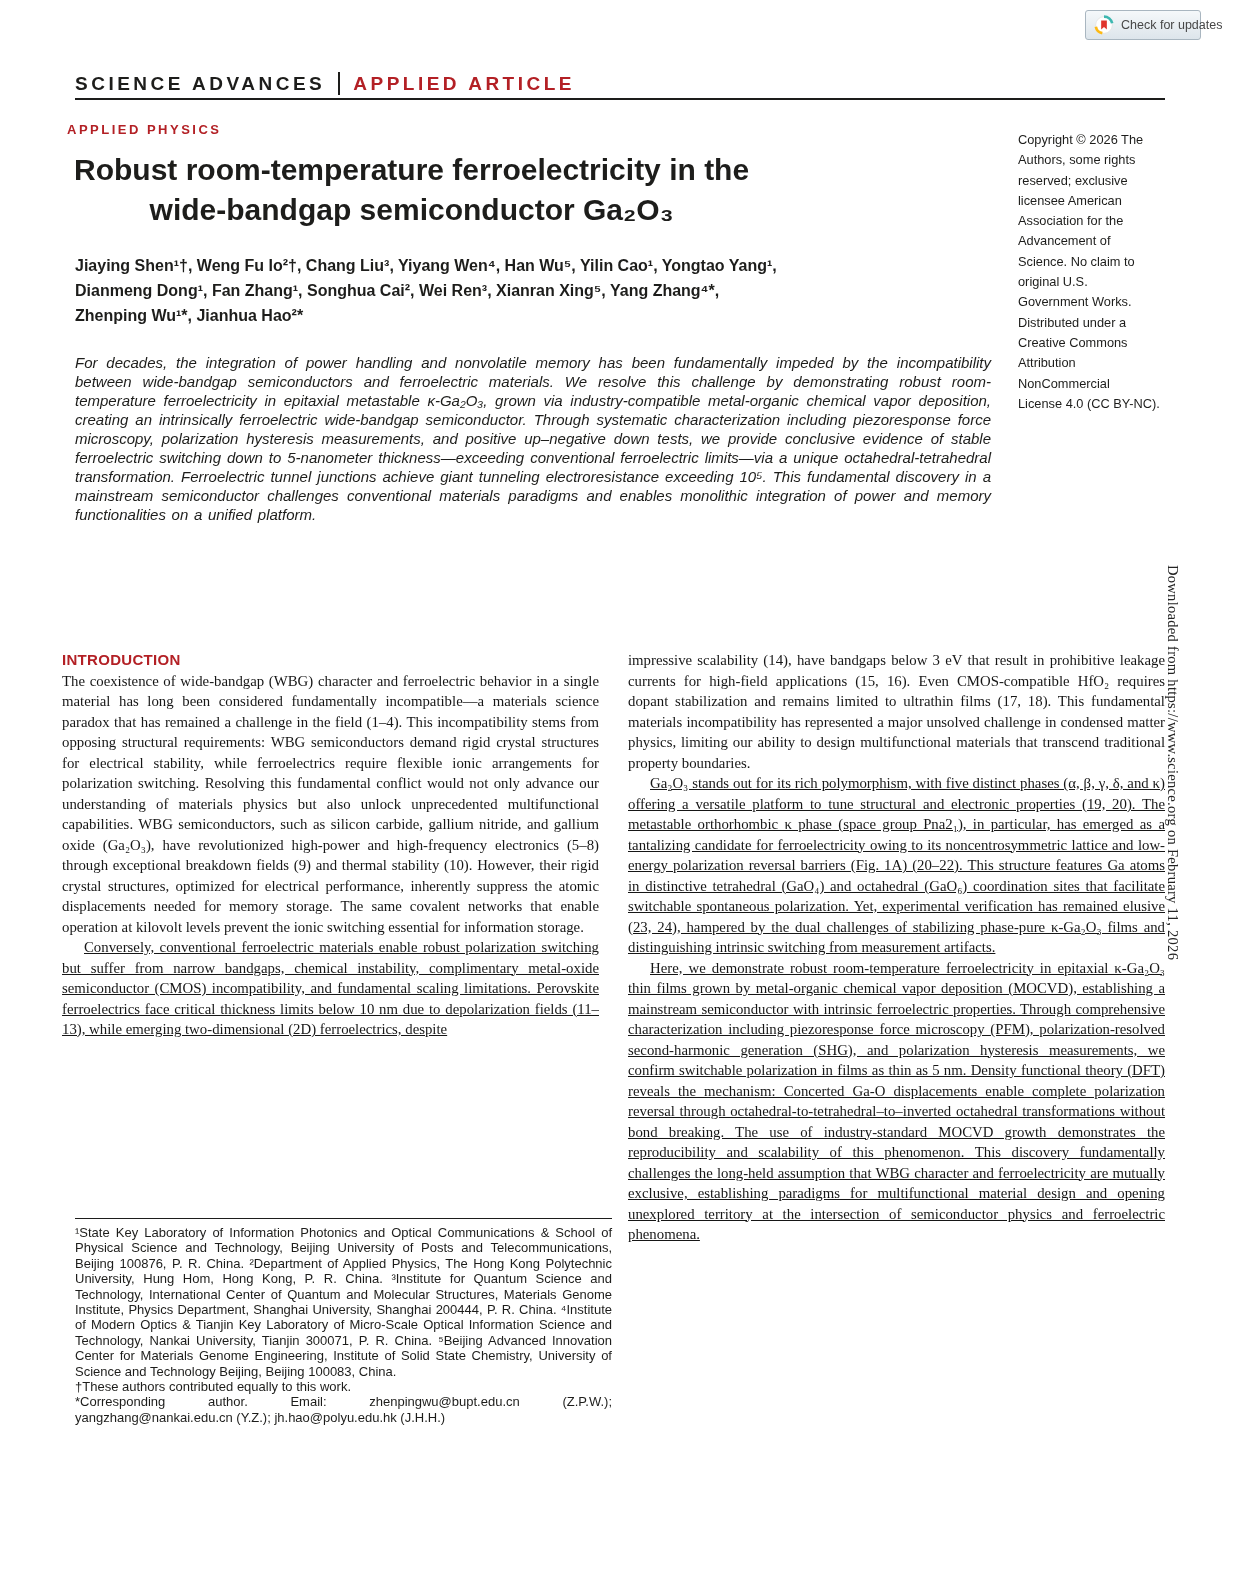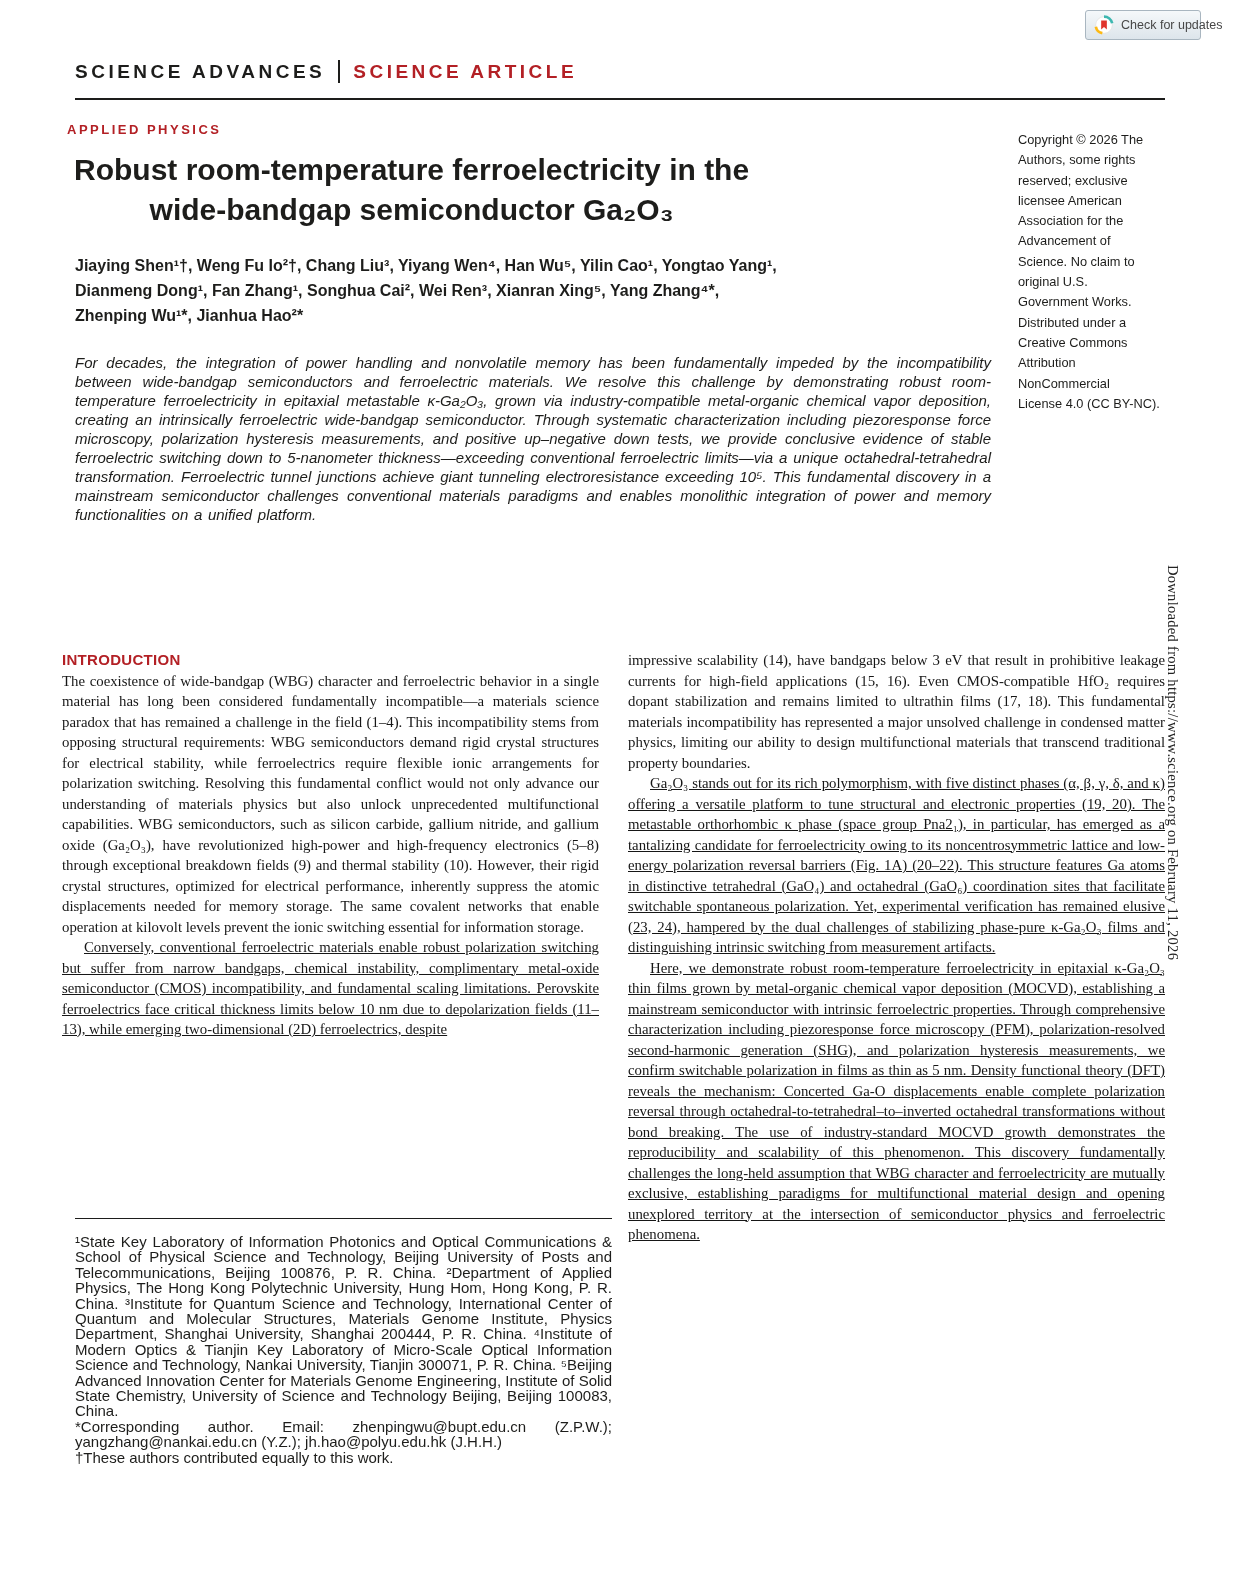--- a/index.html
+++ b/index.html
@@ -13,21 +13,21 @@
   .badge {
     position:absolute; left:1085px; top:10px; width:116px; height:30px;
     border:1px solid #a9b6c0; border-radius:3px;
     background:linear-gradient(#f5f8fa,#dde5eb);
     display:flex; align-items:center; gap:7px; padding:12px 8px; box-sizing:border-box;
     cursor:pointer;
   }
   .badge-label { font-size:12.5px; color:#474747; white-space:nowrap; }
 
   
-  .masthead { position:absolute; left:75px; top:60px; display:flex; align-items:center; gap:13px;text-align:center; }
+  .masthead { position:absolute; left:75px; top:72px; display:flex; align-items:center; gap:13px;text-align:center; }
   .masthead .journal { font-size:19px; font-weight:700; letter-spacing:3.5px; color:#1d1d1b; white-space:nowrap; }
   .masthead .divider { width:2px; height:23px; background:#1d1d1b; }
   .masthead .article-type { font-size:19px; font-weight:700; letter-spacing:3.5px; color:#b32025; white-space:nowrap; }
   .masthead-rule { position:absolute; left:75px; top:98px; width:1090px; height:2px; background:#1d1d1b; }
 
   
   .category { position:absolute; left:67px; top:122px; font-size:13px; font-weight:700; letter-spacing:2.5px; color:#b32025; }
   .title { position:absolute; left:74px; top:150px; font-size:30px; line-height:40px; font-weight:700; color:#1d1d1b; white-space:pre-line; }
   .authors { position:absolute; left:75px; top:253px; width:860px; font-size:16px; line-height:25px; font-weight:700; white-space:pre-line; color:#1d1d1b; }
   .abstract { position:absolute; left:75px; top:353px; width:916px; font-size:15px; line-height:19px; text-align:justify; word-spacing:1.5px; color:#1d1d1b;font-style:italic; }
@@ -52,22 +52,22 @@
   .column p.indent { text-indent:22px;text-decoration:underline; }
   .intro-heading {
     font-family:"Liberation Sans","DejaVu Sans",sans-serif;
     font-size:15px; font-weight:700; color:#b32025; letter-spacing:0.3px;
     margin:0 0 4px 0; text-align:left;
   }
 
   
   .footnotes {
     position:absolute; left:75px; top:1218px; width:537px;
-    border-top:1px solid #1d1d1b; padding-top:15px; box-sizing:border-box;
-    font-size:15px; line-height:15.4px; text-align:justify; color:#1d1d1b;
+    border-top:1px solid #1d1d1b; padding-top:6px; box-sizing:border-box;
+    font-size:13px; line-height:15.4px; text-align:justify; color:#1d1d1b;
   }
   .footnotes p { margin:0; }
 
   
   .footer {
     position:absolute; left:75px; top:1496px; width:1090px;
     display:flex; align-items:baseline; font-size:12.6px; color:#1d1d1b;
   }
   .footer .citation { white-space:pre; }
   .footer .date { margin-left:42px; white-space:pre; }
@@ -88,21 +88,21 @@
         <path d="M2.2 14 A10 10 0 0 0 10 21.8" stroke="#fdb913" stroke-width="3.2" fill="none"></path>
         <path d="M8.6 6.5 h6.8 v11 l-3.4,-3 l-3.4,3 z" fill="#e0342c"></path>
       </svg>
     </span>
     <span class="badge-label">Check for updates</span>
   </div>
 
   <div class="masthead">
     <span class="journal">SCIENCE ADVANCES</span>
     <span class="divider"></span>
-    <span class="article-type">SCIENCE ARTICLE</span>
+    <span class="article-type">APPLIED ARTICLE</span>
   </div>
   <div class="masthead-rule"></div>
 
   <div class="category">APPLIED PHYSICS</div>
   <h1 class="title" style="margin:0;text-align:center;">Robust room-temperature ferroelectricity in the
 wide-bandgap semiconductor Ga₂O₃</h1>
   <div class="authors">Jiaying Shen¹†, Weng Fu Io²†, Chang Liu³, Yiyang Wen⁴, Han Wu⁵, Yilin Cao¹, Yongtao Yang¹,
 Dianmeng Dong¹, Fan Zhang¹, Songhua Cai², Wei Ren³, Xianran Xing⁵, Yang Zhang⁴*,
 Zhenping Wu¹*, Jianhua Hao²*</div>
 
@@ -132,18 +132,18 @@
   </div>
 
   <div class="column col-right">
     <p>impressive scalability (14), have bandgaps below 3 eV that result in prohibitive leakage currents for high-field applications (15, 16). Even CMOS-compatible HfO₂ requires dopant stabilization and remains limited to ultrathin films (17, 18). This fundamental materials incompatibility has represented a major unsolved challenge in condensed matter physics, limiting our ability to design multifunctional materials that transcend traditional property boundaries.</p>
     <p class="indent">Ga₂O₃ stands out for its rich polymorphism, with five distinct phases (α, β, γ, δ, and κ) offering a versatile platform to tune structural and electronic properties (19, 20). The metastable orthorhombic κ phase (space group Pna2₁), in particular, has emerged as a tantalizing candidate for ferroelectricity owing to its noncentrosymmetric lattice and low-energy polarization reversal barriers (Fig. 1A) (20–22). This structure features Ga atoms in distinctive tetrahedral (GaO₄) and octahedral (GaO₆) coordination sites that facilitate switchable spontaneous polarization. Yet, experimental verification has remained elusive (23, 24), hampered by the dual challenges of stabilizing phase-pure κ-Ga₂O₃ films and distinguishing intrinsic switching from measurement artifacts.</p>
     <p class="indent">Here, we demonstrate robust room-temperature ferroelectricity in epitaxial κ-Ga₂O₃ thin films grown by metal-organic chemical vapor deposition (MOCVD), establishing a mainstream semiconductor with intrinsic ferroelectric properties. Through comprehensive characterization including piezoresponse force microscopy (PFM), polarization-resolved second-harmonic generation (SHG), and polarization hysteresis measurements, we confirm switchable polarization in films as thin as 5 nm. Density functional theory (DFT) reveals the mechanism: Concerted Ga-O displacements enable complete polarization reversal through octahedral-to-tetrahedral–to–inverted octahedral transformations without bond breaking. The use of industry-standard MOCVD growth demonstrates the reproducibility and scalability of this phenomenon. This discovery fundamentally challenges the long-held assumption that WBG character and ferroelectricity are mutually exclusive, establishing paradigms for multifunctional material design and opening unexplored territory at the intersection of semiconductor physics and ferroelectric phenomena.</p>
   </div>
 
   <div class="footnotes">
     <p>¹State Key Laboratory of Information Photonics and Optical Communications &amp; School of Physical Science and Technology, Beijing University of Posts and Telecommunications, Beijing 100876, P. R. China. ²Department of Applied Physics, The Hong Kong Polytechnic University, Hung Hom, Hong Kong, P. R. China. ³Institute for Quantum Science and Technology, International Center of Quantum and Molecular Structures, Materials Genome Institute, Physics Department, Shanghai University, Shanghai 200444, P. R. China. ⁴Institute of Modern Optics &amp; Tianjin Key Laboratory of Micro-Scale Optical Information Science and Technology, Nankai University, Tianjin 300071, P. R. China. ⁵Beijing Advanced Innovation Center for Materials Genome Engineering, Institute of Solid State Chemistry, University of Science and Technology Beijing, Beijing 100083, China.</p>
+    <p>†These authors contributed equally to this work.</p>
     <p>*Corresponding author. Email: zhenpingwu@bupt.edu.cn (Z.P.W.); yangzhang@nankai.edu.cn (Y.Z.); jh.hao@polyu.edu.hk (J.H.H.)</p>
-    <p>†These authors contributed equally to this work.</p>
   </div>
 
 
 </div>
 
 </body></html>

